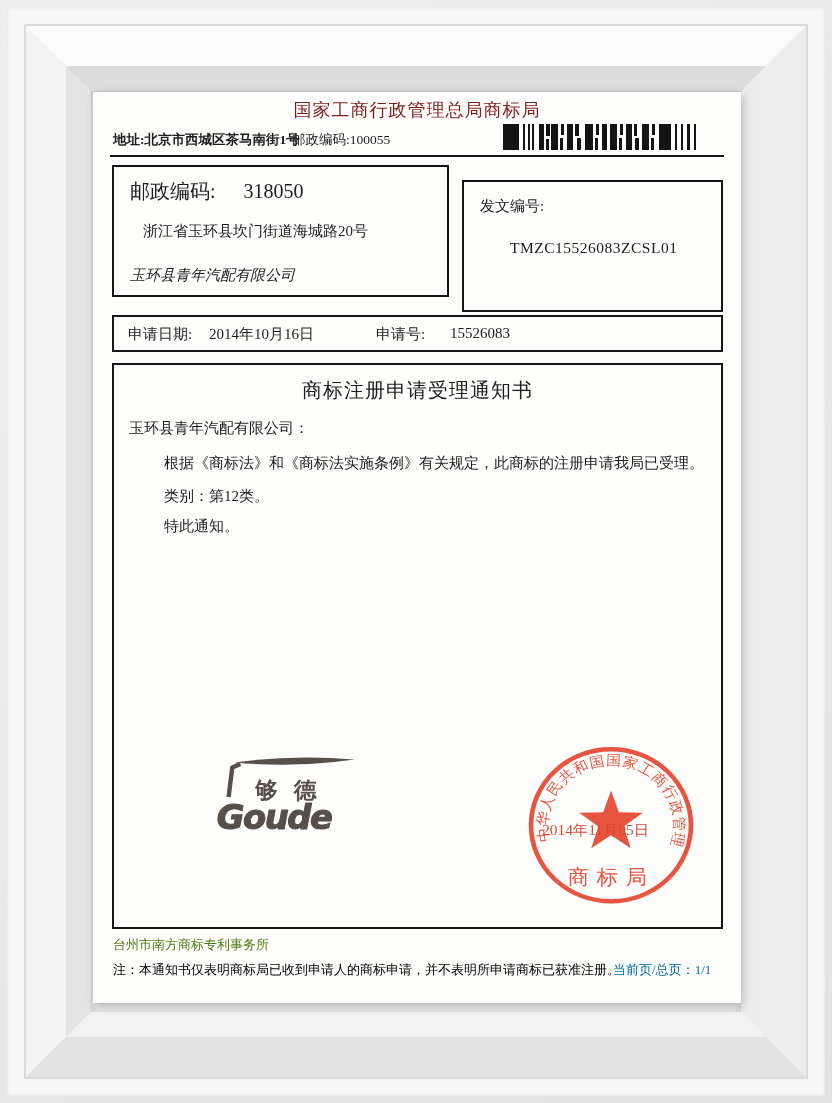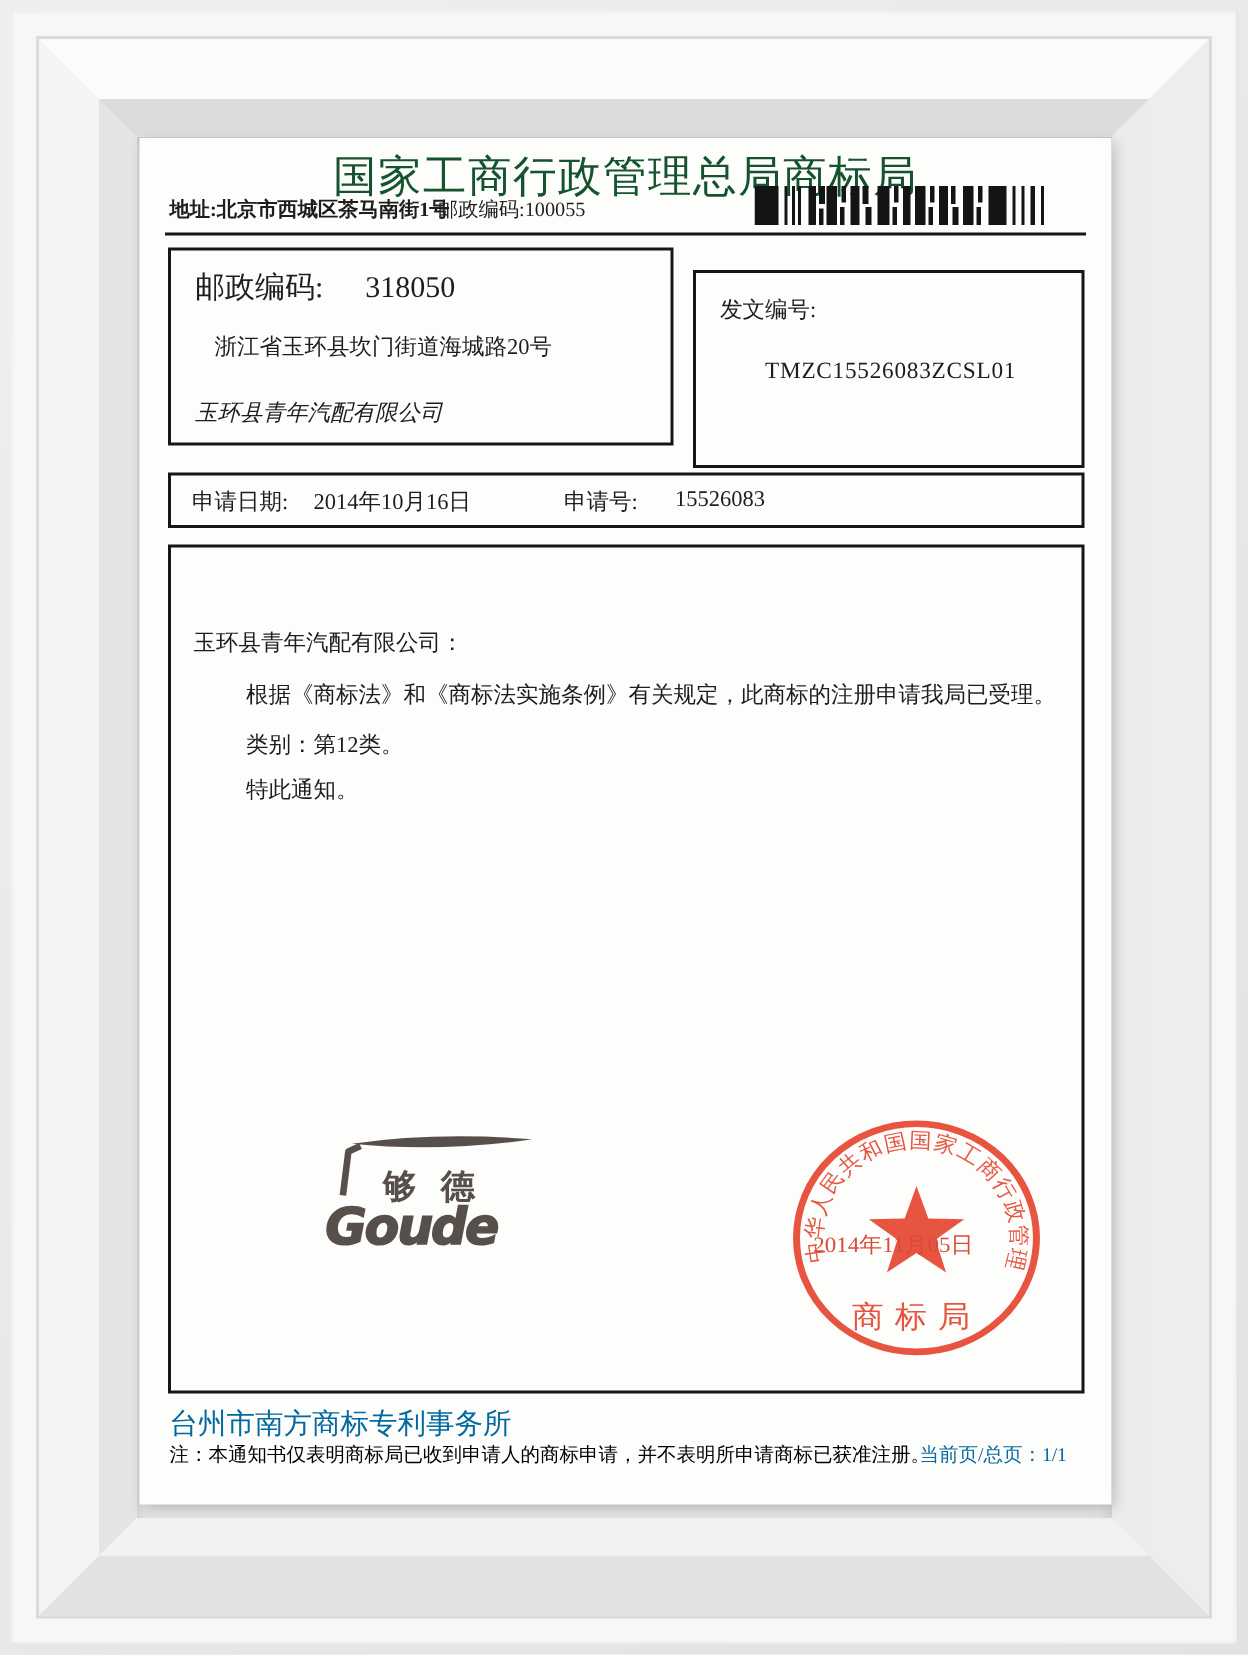--- a/index.html
+++ b/index.html
@@ -17,21 +17,21 @@
                  border-color:#fbfbfb #ededed #e2e2e2 #f4f4f4; }
   .frame-slope { position:absolute; inset:66px; border:26px solid;
                  border-color:#dcdcdc #ececec #f2f2f2 #e4e4e4; }
   .frame-opening{ position:absolute; inset:91px; background:#e7e7e7;
                  box-shadow:inset 0 5px 9px rgba(0,0,0,.16); }
   
   .paper { position:absolute; left:93px; top:92px; width:648px; height:911px;
            background:#fdfdfc; box-shadow:2px 3px 9px rgba(0,0,0,.22); }
   .abs { position:absolute; white-space:nowrap; }
   .org-title { top:6px; left:0; width:100%; text-align:center;
-               font-size:29px; letter-spacing:1px; color:#14532d; }
+               font-size:18px; letter-spacing:1px; color:#7f1d1d; }
   .addr  { top:39px; left:20px;  font-size:13.5px;font-weight:bold; }
   .postal{ top:39px; left:199px; font-size:13.5px; }
   .barcode { top:32px; left:410px; }
   .rule { top:63px; left:17px; width:614px; height:2px; background:#171717; }
   .box { position:absolute; border:2px solid #161616; background:#fdfdfc; }
   .box-recipient { left:19px;  top:73px; width:337px; height:132px; }
   .box-dispatch  { left:369px; top:88px; width:261px; height:132px; }
   .box-recipient .l1 { top:11px; left:16px; font-size:20px; }
   .box-recipient .l1 .val { margin-left:28px; }
   .box-recipient .l2 { top:55px; left:16px; font-size:15px;margin-left:13px; }
@@ -43,21 +43,21 @@
   .d-lbl { left:14px; }  .d-val { left:95px; }
   .n-lbl { left:262px; } .n-val { left:336px; }
   .main-box { left:19px; top:271px; width:611px; height:566px; }
   .n-title { top:12px; left:0; width:100%; text-align:center; font-size:20px; letter-spacing:1px; }
   .salutation { top:54px;  left:15px; font-size:15px; }
   .body-line  { top:89px;  left:50px; font-size:15px; }
   .cat-line   { top:122px; left:50px; font-size:15px; }
   .close-line { top:152px; left:50px; font-size:15px; }
   .logo { top:385px; left:97px; }
   .seal { top:378px; left:404px; opacity:.92; }
-  .agency { top:844px; left:20px; font-size:19px; color:#0369a1; }
+  .agency { top:844px; left:20px; font-size:13px; color:#4d7c0f; }
   .note   { top:869px; left:20px; font-size:13px; color:#000000; }
   .pageno { top:869px; left:520px; font-size:13px; color:#0369a1; }
 </style>
 </head>
 <body>
 
 <div class="scene">
   <div class="frame-lip"></div>
   <div class="frame-crease"></div>
   <div class="frame-face"></div>
@@ -120,20 +120,21 @@
     </div>
 
     <div class="box date-bar">
       <span class="d-lbl">申请日期:</span>
       <span class="d-val">2014年10月16日</span>
       <span class="n-lbl">申请号:</span>
       <span class="n-val">15526083</span>
     </div>
 
     <div class="box main-box">
+      <div class="abs n-title">商标注册申请受理通知书</div>
       <div class="abs salutation">玉环县青年汽配有限公司：</div>
       <div class="abs body-line">根据《商标法》和《商标法实施条例》有关规定，此商标的注册申请我局已受理。</div>
       <div class="abs cat-line">类别：第12类。</div>
       <div class="abs close-line">特此通知。</div>
 
       <svg class="abs logo" width="154" height="88" viewBox="0 0 210 120">
         <path d="M32,17 Q110,6 196,13 Q112,25 32,17 Z" fill="#57504a"></path>
         <path d="M40,19 l-11,5 l-5,40" fill="none" stroke="#57504a" stroke-width="6" stroke-linejoin="round"></path>
         <text x="60" y="66" font-size="31" letter-spacing="22" fill="#57504a" font-family="Liberation Serif, DejaVu Serif, serif" font-weight="bold">够德</text>
         <text x="8" y="108" font-size="46" fill="#57504a" font-style="italic" font-weight="bold" letter-spacing="-2" stroke="#57504a" stroke-width="1.5" font-family="DejaVu Sans, Liberation Sans, sans-serif">Goude</text>

